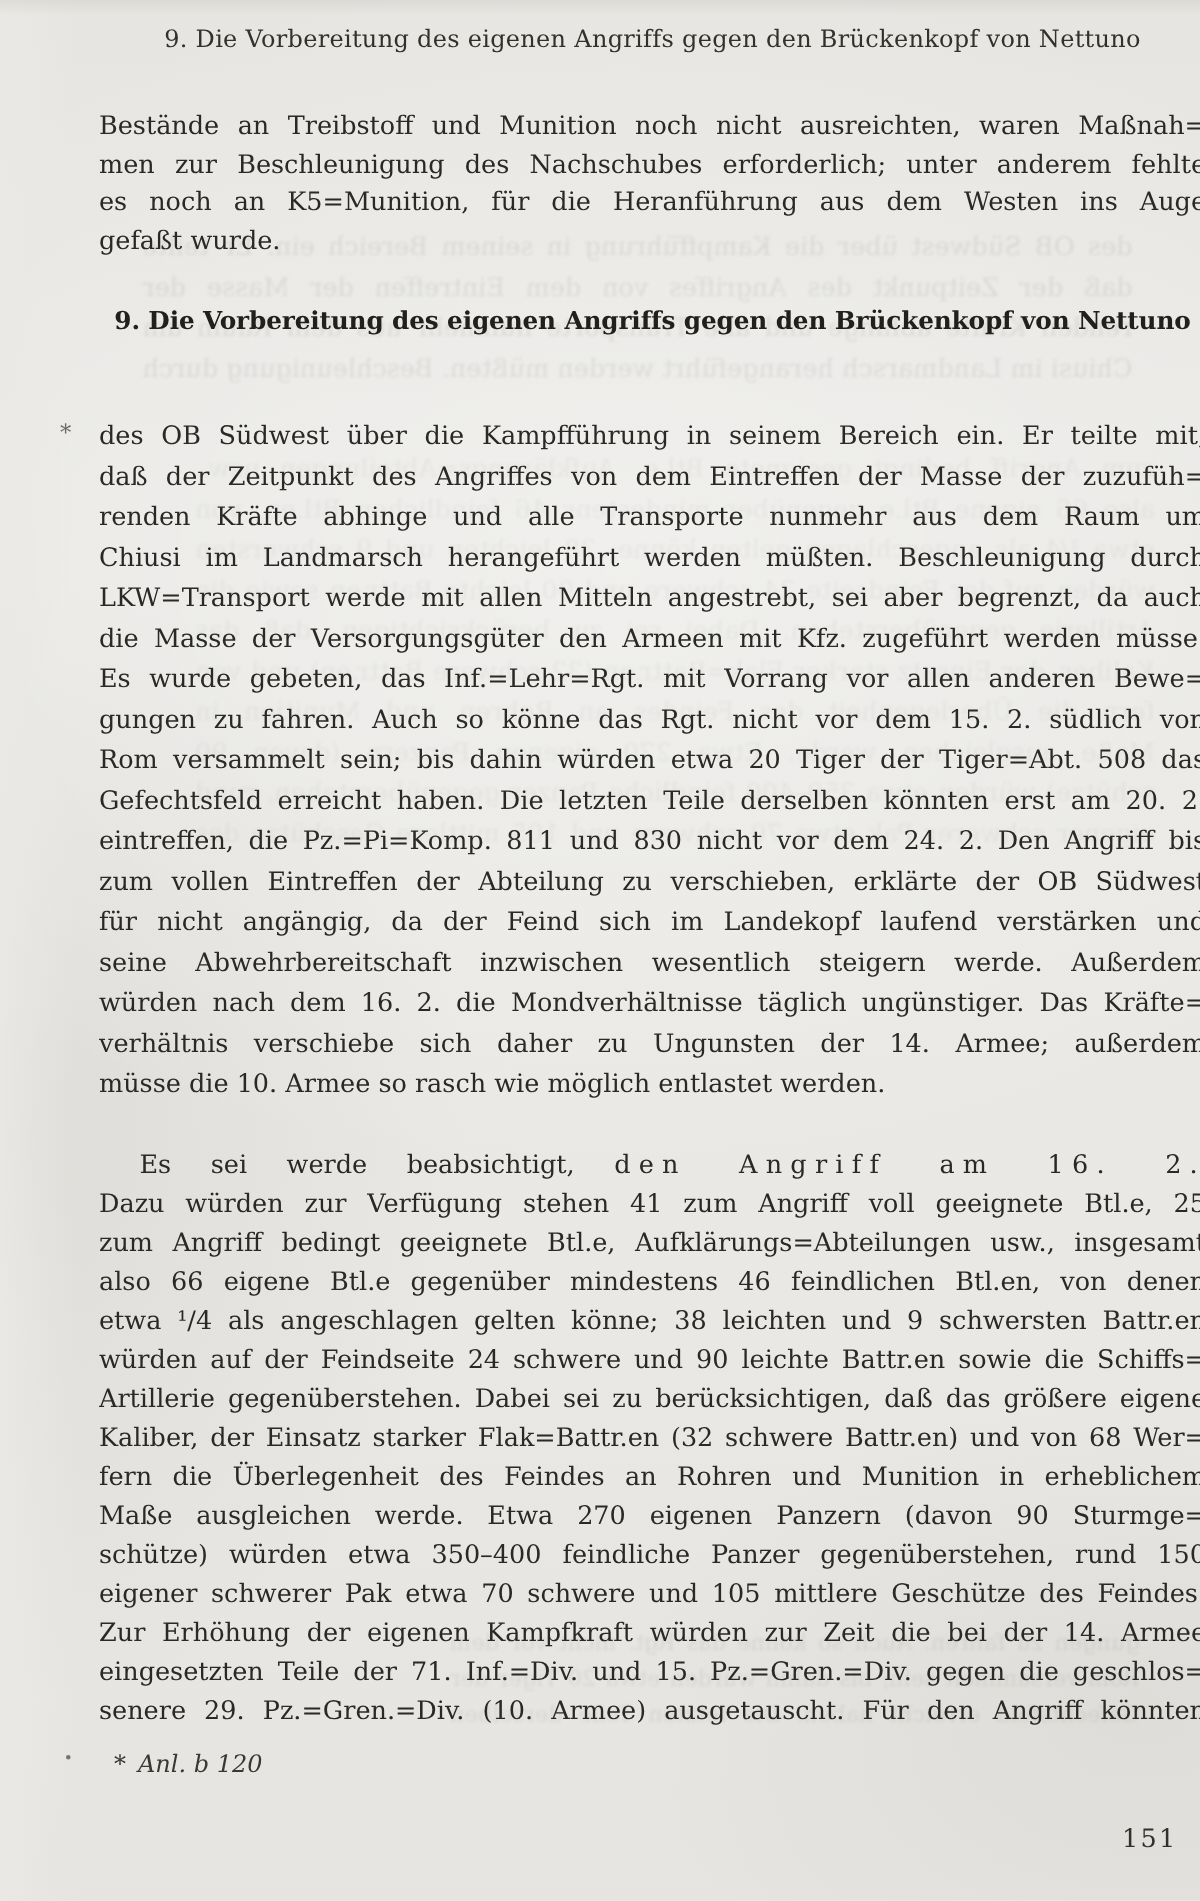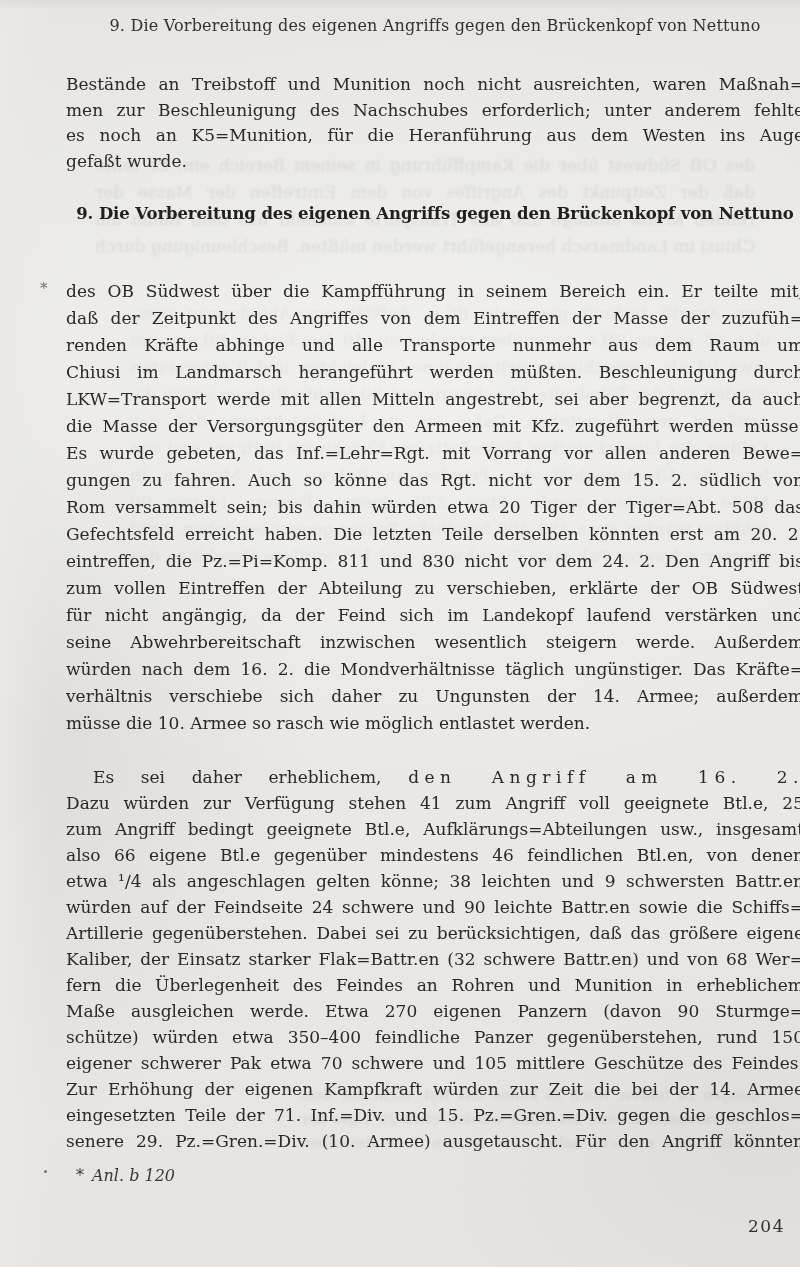--- a/index.html
+++ b/index.html
@@ -136,21 +136,21 @@
       <div class="line">eintreffen, die Pz.=Pi=Komp. 811 und 830 nicht vor dem 24. 2. Den Angriff bis</div>
       <div class="line">zum vollen Eintreffen der Abteilung zu verschieben, erklärte der OB Südwest</div>
       <div class="line">für nicht angängig, da der Feind sich im Landekopf laufend verstärken und</div>
       <div class="line">seine Abwehrbereitschaft inzwischen wesentlich steigern werde. Außerdem</div>
       <div class="line">würden nach dem 16. 2. die Mondverhältnisse täglich ungünstiger. Das Kräfte=</div>
       <div class="line">verhältnis verschiebe sich daher zu Ungunsten der 14. Armee; außerdem</div>
       <div class="line last">müsse die 10. Armee so rasch wie möglich entlastet werden.</div>
     </div>
 
   <div class="block para p3">
-      <div class="line indent"><span>Es sei daher erheblichem, </span><span class="spaced">den Angriff am 16. 2. durchzuführen.</span></div>
+      <div class="line indent"><span>Es sei werde beabsichtigt, </span><span class="spaced">den Angriff am 16. 2. durchzuführen.</span></div>
       <div class="line">Dazu würden zur Verfügung stehen 41 zum Angriff voll geeignete Btl.e, 25</div>
       <div class="line">zum Angriff bedingt geeignete Btl.e, Aufklärungs=Abteilungen usw., insgesamt</div>
       <div class="line">also 66 eigene Btl.e gegenüber mindestens 46 feindlichen Btl.en, von denen</div>
       <div class="line">etwa ¹/4 als angeschlagen gelten könne; 38 leichten und 9 schwersten Battr.en</div>
       <div class="line">würden auf der Feindseite 24 schwere und 90 leichte Battr.en sowie die Schiffs=</div>
       <div class="line">Artillerie gegenüberstehen. Dabei sei zu berücksichtigen, daß das größere eigene</div>
       <div class="line">Kaliber, der Einsatz starker Flak=Battr.en (32 schwere Battr.en) und von 68 Wer=</div>
       <div class="line">fern die Überlegenheit des Feindes an Rohren und Munition in erheblichem</div>
       <div class="line">Maße ausgleichen werde. Etwa 270 eigenen Panzern (davon 90 Sturmge=</div>
       <div class="line">schütze) würden etwa 350–400 feindliche Panzer gegenüberstehen, rund 150</div>
@@ -161,17 +161,17 @@
     </div>
 
   <div class="margin-asterisk">*</div>
 
   <div class="footnote">
     <span class="fn-star">*</span><span>Anl. b 120</span>
   </div>
 
   <div class="speck"></div>
 
-  <div class="page-number">204</div>
+  <div class="page-number">151</div>
 </div>
 
 <div class="left-fade"></div>
 <div class="top-fade"></div>
 
 </body></html>

